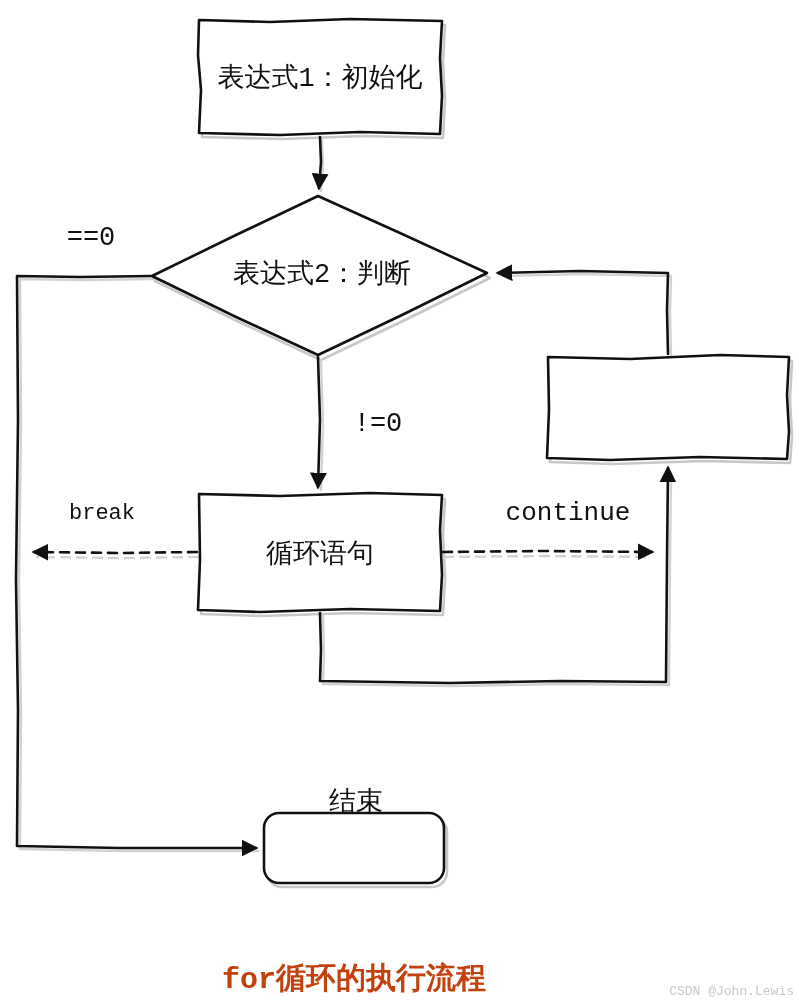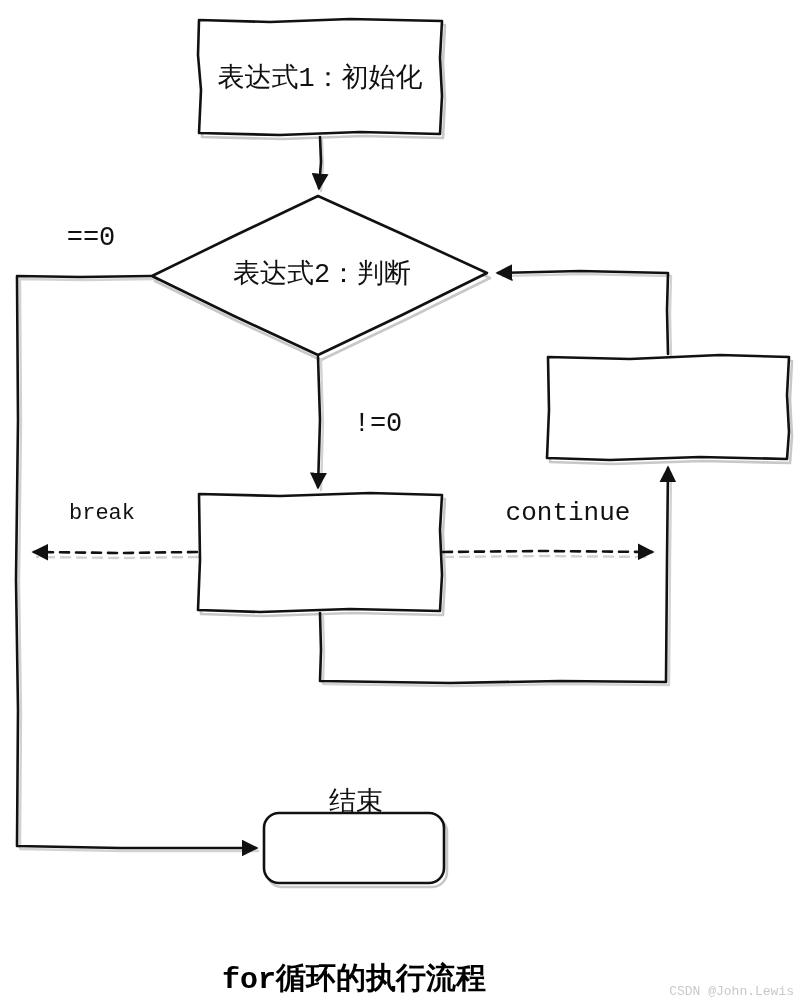--- a/index.html
+++ b/index.html
@@ -27,21 +27,21 @@
   .lbl-eq0{left:91px;top:238px;font-size:27px;}
   .lbl-ne0{left:378px;top:424px;font-size:27px;}
   .lbl-break{left:102px;top:513px;font-size:22px;}
   .lbl-continue{left:524px;top:513px;font-size:26px;margin-left:44px;}
   .title{
     position:absolute;
     left:354px;top:978px;
     transform:translate(-50%,-50%);
     font-size:30px;
     font-weight:bold;
-    color:#000000;
+    color:#c2410c;
     white-space:nowrap;
   }
   .watermark{
     position:absolute;
     right:5px;top:984px;
     font-size:13px;
     color:#c9c9c9;
     white-space:nowrap;
     text-align:right;
   }
@@ -86,20 +86,21 @@
 
     <path class="shape" d="M199,20 L270,22 L350,19 L442,21 L440,58 L442,96 L440,134 L360,132 L280,135 L199,133 L201,90 L198,55 Z"></path>
     <path class="shape" d="M318,196 L400,233 L487,273 L402,315 L318,355 L234,316 L152,276 L236,235 Z"></path>
     <path class="shape" d="M199,494 L280,496 L370,493 L442,495 L440,530 L442,575 L440,611 L350,609 L260,612 L198,610 L200,560 Z"></path>
     <path class="shape" d="M548,357 L630,359 L720,355 L789,357 L787,395 L789,432 L787,459 L700,457 L610,460 L547,458 L549,410 Z"></path>
     <rect class="shape" x="264" y="813" width="180" height="70" rx="15"></rect>
   </svg>
 
   <div class="label lbl-init">表达式1：初始化</div>
   <div class="label lbl-cond">表达式2：判断</div>
+  <div class="label lbl-body">循环语句</div>
   <div class="label lbl-end">结束</div>
 
   <div class="label lbl-eq0">==0</div>
   <div class="label lbl-ne0">!=0</div>
   <div class="label lbl-break">break</div>
   <div class="label lbl-continue">continue</div>
 
   <div class="title">for循环的执行流程</div>
   <div class="watermark">CSDN @John.Lewis</div>
 </div>

